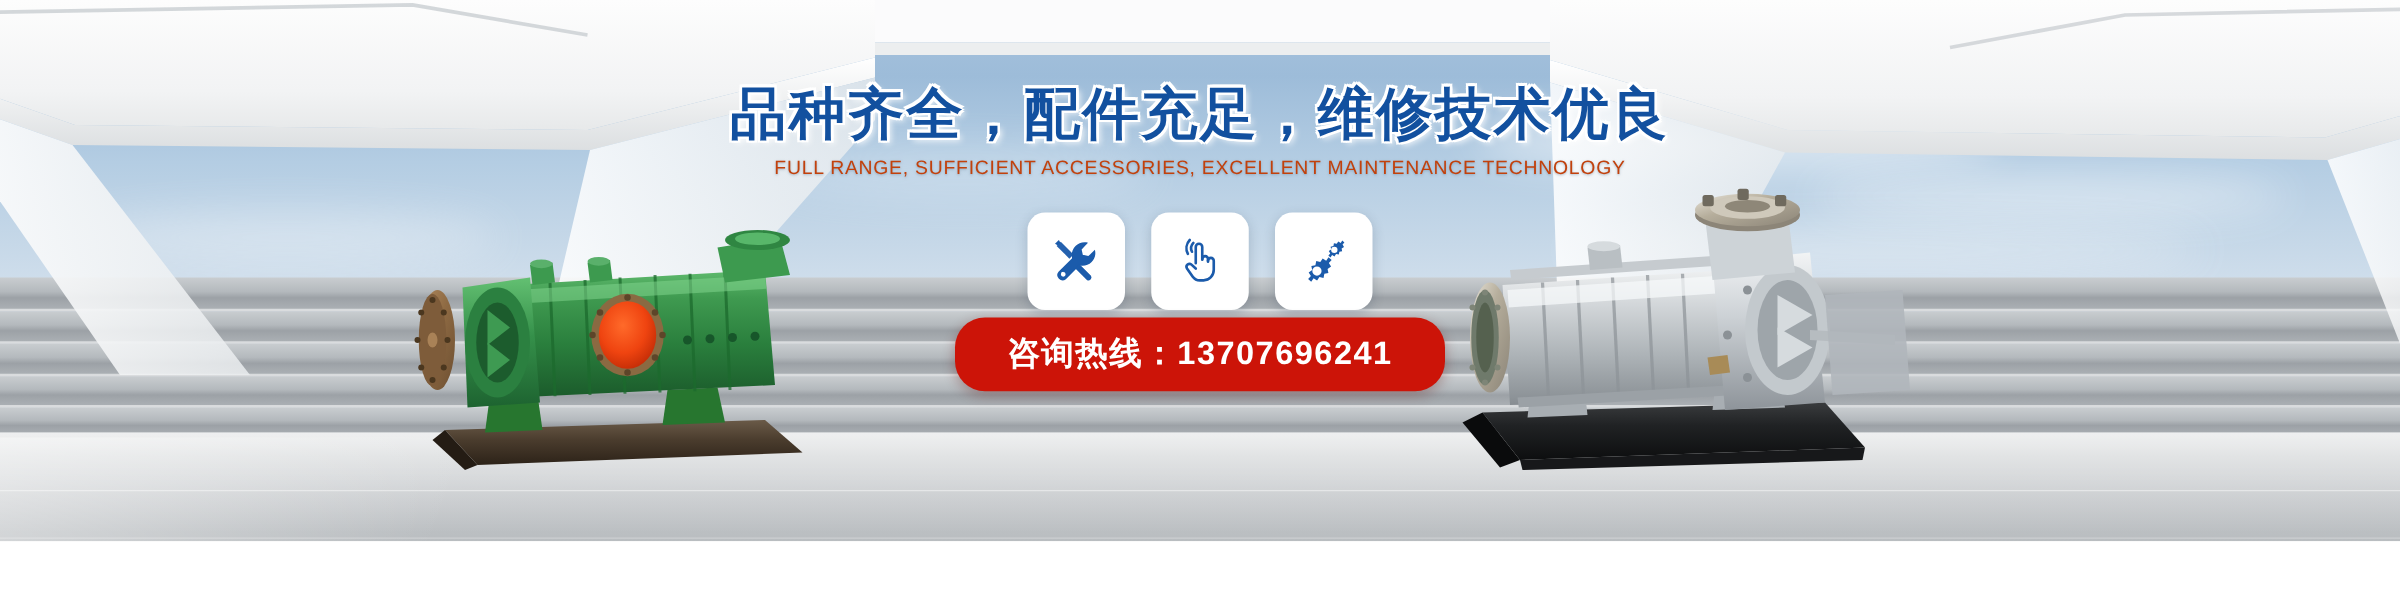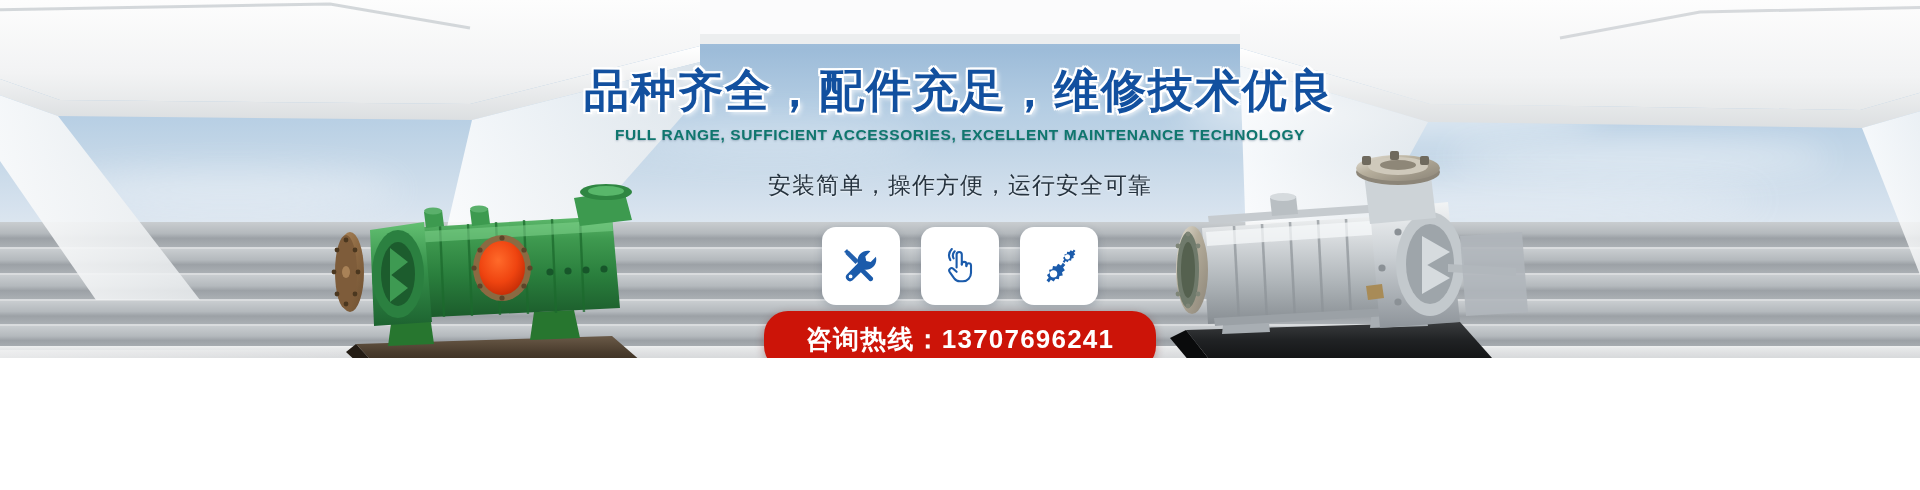--- a/index.html
+++ b/index.html
@@ -1,19 +1,19 @@
 <!DOCTYPE html>
 <html><head>
 <meta charset="utf-8">
 <style>
   * { margin:0; padding:0; box-sizing:border-box; }
   html,body { width:1920px; height:490px; overflow:hidden; background:#fff;
     font-family:"Liberation Sans","DejaVu Sans",sans-serif; }
 
-  .banner { position:relative; width:1920px; height:358px; overflow:hidden; }
+  .banner { position:relative; width:1920px; height:433px; overflow:hidden; }
 
   
   .sky {
     position:absolute; inset:0;
     background:
       linear-gradient(180deg,
         #a9c4de 0%, #9dbcd9 14%, #b4cde3 30%,
         #c6d8e8 45%, #d6e2ee 58%, #e2eaf1 68%, #eef2f5 76%, #f2f4f6 82%);
   }
   .cloud {
@@ -66,21 +66,21 @@
     font-size:45px; font-weight:bold; letter-spacing:2px;
     color:#12509f; line-height:1;
     -webkit-text-stroke:0px;
     text-shadow:
       2px 0 0 #fff, -2px 0 0 #fff, 0 2px 0 #fff, 0 -2px 0 #fff,
       2px 2px 0 #fff, -2px 2px 0 #fff, 2px -2px 0 #fff, -2px -2px 0 #fff,
       3px 3px 5px rgba(255,255,255,.9);
   }
   .sub-en{
     margin-top:13px;
-    font-size:15.5px; letter-spacing:.6px; color:#0f766e; font-weight:700;
+    font-size:15.5px; letter-spacing:.6px; color:#c2410c; font-weight:400;
     text-shadow:0 1px 2px rgba(110,130,150,.55);
   }
   .sub-cn{
     margin-top:26px;
     font-size:23px; letter-spacing:1px; color:#26333f; font-weight:500;
     text-shadow:0 1px 2px rgba(255,255,255,.75);
   }
 
   
   .icons{ margin-top:26px; display:flex; justify-content:center; gap:21px; }
@@ -351,21 +351,20 @@
       <path d="M 236 150 L 252 148 L 254 162 L 238 164 Z" fill="#a88b57"></path>
     </svg>
   </div>
 
   <div class="content">
 
     <div class="headline">品种齐全，配件充足，维修技术优良</div>
 
     <div class="sub-en">FULL RANGE, SUFFICIENT ACCESSORIES, EXCELLENT MAINTENANCE TECHNOLOGY</div>
 
-    <div class="sub-cn">安装简单，操作方便，运行安全可靠</div>
 
     <div class="icons">
 
       <div class="tile">
         <span>
           <svg width="40" height="40" viewBox="0 0 40 40" fill="#1b5bab">
             <path d="M29.4 5.2c-3.6-1-7.4 0-10 2.6-2.6 2.6-3.5 6.3-2.7 9.7L5.8 28.4a4.2 4.2 0 0 0 5.9 5.9l10.9-10.9c3.4.8 7.1-.1 9.7-2.7 2.6-2.6 3.6-6.4 2.6-10l-5.2 5.2-4.4-1-1-4.4 5.1-5.3zM9.6 32.3a1.9 1.9 0 1 1 0-3.8 1.9 1.9 0 0 1 0 3.8z"></path>
             <path d="M7.6 4.4 4.3 7.7l10.2 10.2 3.3-3.3L7.6 4.4z" opacity=".96"></path>
             <path d="M6.1 3 3 6l2.4 1.3L7.4 5.4 6.1 3z"></path>
             <path d="M22.4 22.2l-3.3 3.3 9.4 9.4a2.4 2.4 0 0 0 3.3-3.3l-9.4-9.4z"></path>

